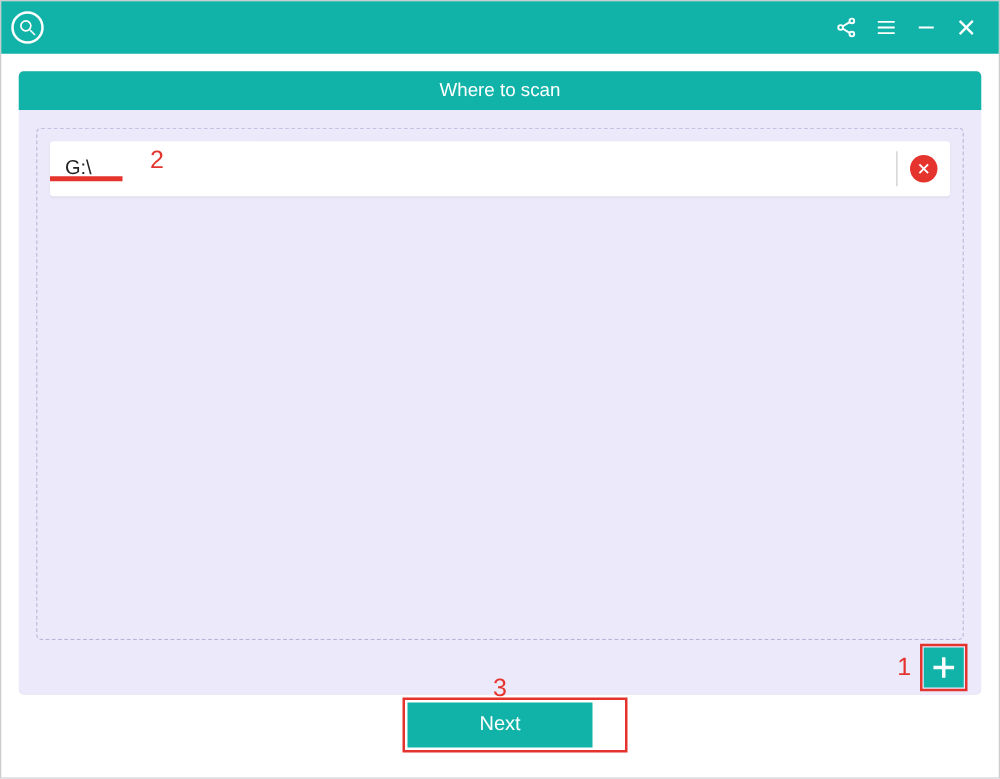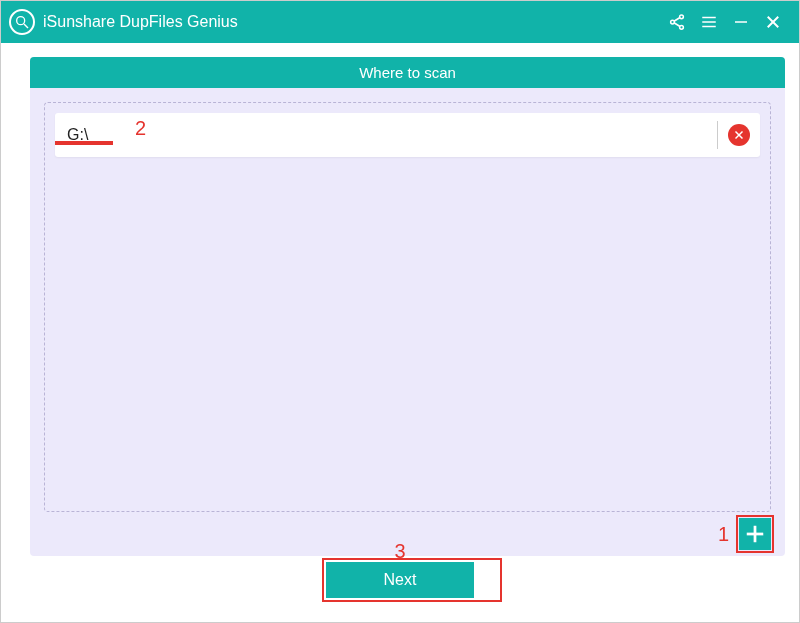--- a/index.html
+++ b/index.html
@@ -31,21 +31,20 @@
 
   .content { flex: 1; padding: 14px 14px 8px 14px; display: flex; flex-direction: column; }
   .panel {
     background: #ece9fb;
     border-radius: 4px;
     flex: 1;
     display: flex;
     flex-direction: column;
     position: relative;
     padding-bottom: 44px;
-    margin-left: 15px;
   }
   .panel-header {
     background: #11b3a9;
     color: #fff;
     text-align: center;
     font-size: 15px;
     padding: 7px 0;
     border-radius: 4px 4px 0 0;
   }
   .panel-body {
@@ -157,21 +156,20 @@
 
 <div class="window">
 
   <div class="titlebar">
     <div class="logo">
       <svg viewBox="0 0 24 24" fill="none" stroke="#fff" stroke-width="2">
         <circle cx="10" cy="10" r="6"></circle>
         <line x1="15" y1="15" x2="21" y2="21"></line>
       </svg>
     </div>
-    <div class="title">iSunshare DupFiles Genius</div>
     <div class="spacer"></div>
     <div class="ctl">
       <svg width="18" height="18" viewBox="0 0 24 24" fill="none" stroke-width="2">
         <circle cx="6" cy="12" r="2.5"></circle>
           <circle cx="18" cy="5" r="2.5"></circle>
           <circle cx="18" cy="19" r="2.5"></circle>
         <line x1="8" y1="11" x2="16" y2="6"></line>
           <line x1="8" y1="13" x2="16" y2="18"></line>
       </svg>
     </div>

